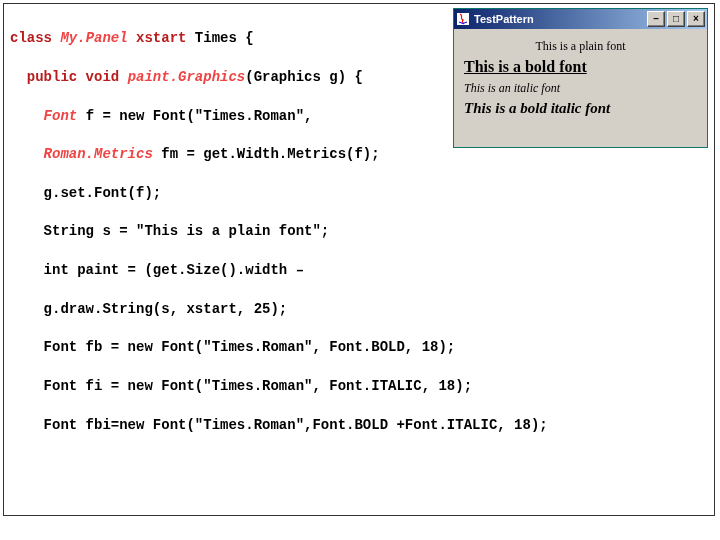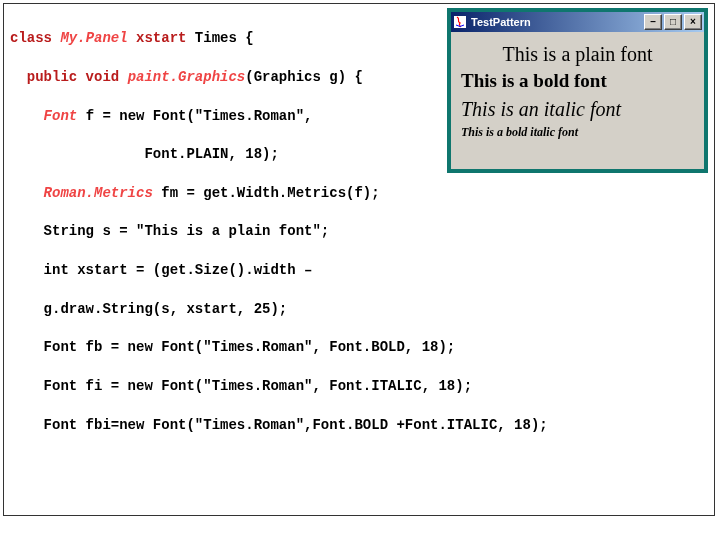--- a/index.html
+++ b/index.html
@@ -35,21 +35,21 @@
   }
   .kw-blue { color: #b91c1c; }
   .kw-red { color: #ef4444; font-style: italic; }
   .code-line { display: block; }
   
   .demo-window {
     position: absolute;
     right: 6px;
     top: 4px;
     width: 253px;
-    border: 4px solid #0f766e;
+    border: 1px solid #0f766e;
     box-shadow: 0 0 0 1px #c0c0c0 inset;
     background: #5eead4;
     font-family: Tahoma, sans-serif;
     font-weight: normal;
     font-size: 11px;
   }
   .titlebar {
     background: linear-gradient(to right, #0a246a, #a6caf0);
     color: #fff;
     height: 20px;
@@ -89,37 +89,37 @@
     font-weight: bold;
     line-height: 1;
   }
   .demo-body {
     background: #d4d0c8;
     padding: 6px 4px 26px 4px;
     font-family: "Times New Roman", serif;
     color: #000;
   }
   .demo-body div { margin: 4px 0; line-height: 1.2; }
-  .plain-line { text-align: center; font-size: 20px; }
-  .bold-line { font-weight: bold; font-size: 19px; padding-left: 6px; }
-  .italic-line { font-style: italic; font-size: 20px; padding-left: 6px; }
-  .bolditalic-line { font-weight: bold; font-style: italic; font-size: 12px; padding-left: 6px; }
+  .plain-line { text-align: center; font-size: 12px; }
+  .bold-line { font-weight: bold; font-size: 16px; padding-left: 6px; text-decoration: underline; }
+  .italic-line { font-style: italic; font-size: 12px; padding-left: 6px; }
+  .bolditalic-line { font-weight: bold; font-style: italic; font-size: 15px; padding-left: 6px; }
 </style>
 </head>
 <body>
 
 <div class="outer-frame">
   <div class="code-area">
 <span class="code-line"><span class="kw-blue">class </span><span class="kw-red">My.Panel </span><span class="kw-blue">xstart </span><span>Times {</span></span>
 <span class="code-line"><span class="kw-blue">  public void </span><span class="kw-red">paint.Graphics</span><span>(Graphics g) {</span></span>
 <span class="code-line"><span>    </span><span class="kw-red">Font </span><span>f = new Font("Times.Roman",</span></span>
-<span class="code-line">                Font.PLAIN, 18);</span>
 <span class="code-line"><span>    </span><span class="kw-red">Roman.Metrics </span><span>fm = get.Width.Metrics(f);</span></span>
+<span class="code-line">    g.set.Font(f);</span>
 <span class="code-line">    String s = "This is a plain font";</span>
-<span class="code-line">    int xstart = (get.Size().width –</span>
+<span class="code-line">    int paint = (get.Size().width –</span>
 <span class="code-line">    g.draw.String(s, xstart, 25);</span>
 <span class="code-line">    Font fb = new Font("Times.Roman", Font.BOLD, 18);</span>
 <span class="code-line">    Font fi = new Font("Times.Roman", Font.ITALIC, 18);</span>
 <span class="code-line">    Font fbi=new Font("Times.Roman",Font.BOLD +Font.ITALIC, 18);</span>
 
 
 
 
 
 

